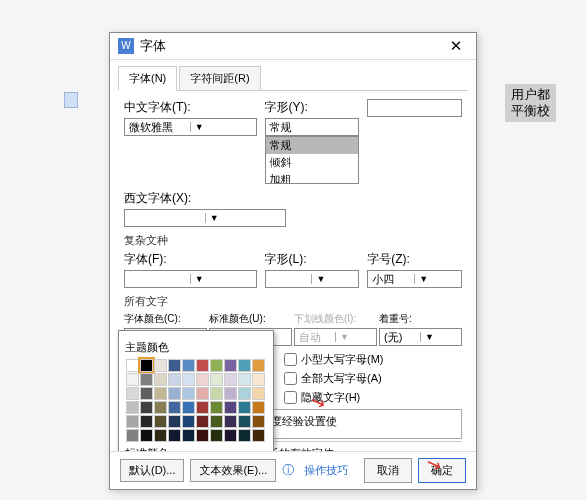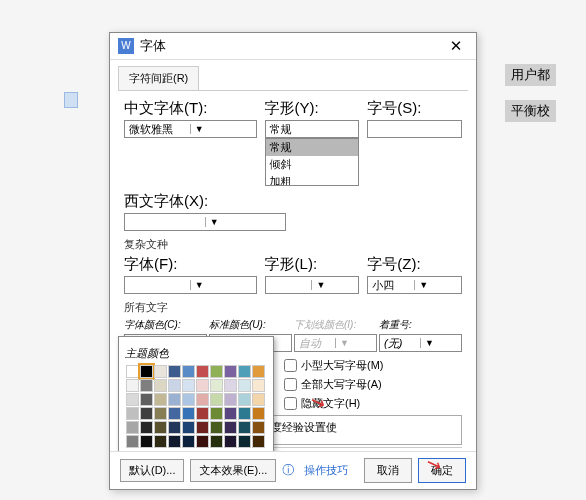--- a/index.html
+++ b/index.html
@@ -8,32 +8,32 @@
 .dialog { position: absolute; left: 109px; top: 32px; width: 368px; height: 458px; background: #fff; border: 1px solid #888; box-shadow: 2px 2px 8px rgba(0,0,0,0.2); display: flex; flex-direction: column; }
 .titlebar { display: flex; align-items: center; padding: 4px 8px; border-bottom: 1px solid #ddd; }
 .title-icon { width: 16px; height: 16px; background: #4a7dd4; color: #fff; text-align: center; line-height: 16px; font-size: 10px; margin-right: 6px; }
 .title-text { flex: 1; font-size: 13px; }
 .close-btn { width: 24px; text-align: center; cursor: pointer; font-size: 15px; }
 .tabs { display: flex; border-bottom: 1px solid #ccc; margin: 6px 8px 0; }
 .tab { padding: 4px 10px; border: 1px solid #ccc; border-bottom: none; background: #f5f5f5; margin-right: 2px; font-size: 11px; cursor: pointer; }
 .tab.active { background: #fff; border-bottom: 1px solid #fff; margin-bottom: -1px; }
 .body { padding: 8px 14px; flex: 1; overflow: hidden; }
 .row { margin-bottom: 6px; }
-.lbl { font-size: 15px; display: block; margin-bottom: 2px; }
+.lbl { font-size: 12px; display: block; margin-bottom: 2px; }
 .cols3 { display: flex; gap: 8px; }
 .col { flex: 1; position: relative; }
 .combo, .listbox { border: 1px solid #888; font-size: 11px; background: #fff; }
 .combo { display: flex; align-items: center; height: 18px; }
 .combo span { flex: 1; padding: 0 4px; overflow: hidden; text-overflow: ellipsis; white-space: nowrap; }
 .combo .arr { padding: 0 4px; border-left: 1px solid #aaa; cursor: pointer; font-size: 9px; }
 .listbox { height: 48px; overflow-y: scroll; }
 .listbox div { padding: 1px 4px; }
 .listbox div.sel { background: #b8b8b8; }
 .sectlbl { font-size: 11px; margin: 6px 0 3px; color: #333; }
-.cols4 { display: flex; gap: 2px; font-style: italic; }
+.cols4 { display: flex; gap: 2px; }
 .cols4 .col { flex: 1; }
 .color-btn { height: 18px; border: 1px solid #888; display: flex; align-items: center; background: #fff; }
 .swatch-sm { width: 24px; height: 10px; margin: 0 4px; }
 .color-btn .arr { margin-left: auto; padding: 0 4px; border-left: 1px solid #aaa; font-size: 9px; }
 .disabled { color: #aaa; }
 .chk-row { display: flex; align-items: center; margin-bottom: 4px; font-size: 11px; }
 .chk-row input { margin-right: 4px; }
 .btnbar { display: flex; gap: 6px; padding: 6px 10px; border-top: 1px solid #ddd; align-items: center; }
 .btn { border: 1px solid #999; background: #f5f5f5; padding: 4px 12px; font-size: 11px; cursor: pointer; }
 .btn.small { padding: 3px 8px; text-align: right; }
@@ -47,30 +47,31 @@
 .arrow-red { position: absolute; color: #d33; font-size: 18px; transform: rotate(-20deg); pointer-events: none; }
 hr.sep { border: none; border-top: 1px solid #ccc; margin: 2px 0; }
 .preview-box { border: 1px solid #aaa; height: 30px; position: relative; padding: 4px 6px; font-size: 11px; }
 .doc-icon { position: absolute; left: 64px; top: 92px; width: 14px; height: 16px; background: #cfe0f5; border: 1px solid #9bb9e0; }
 .shrink .lbl { font-size: 10px; }
 </style>
 </head>
 <body>
 
 <div class="doc-icon"></div>
-<div class="bg-text" style="top:64px">用户都</div>
+<div class="bg-text" style="top:84px">用户都</div>
 <div class="bg-text" style="top:100px">平衡校</div>
 
 <div class="dialog">
   <div class="titlebar">
     <div class="title-icon">W</div>
     <div class="title-text">字体</div>
     <div class="close-btn">✕</div>
   </div>
   <div class="tabs">
+    <div class="tab active">字体(N)</div>
     <div class="tab">字符间距(R)</div>
   </div>
 
   <div class="body">
     <div class="cols3 row">
       <div class="col" style="flex:1.4">
         <span class="lbl">中文字体(T):</span>
         <div class="combo">
           <span>微软雅黑</span>
           <span class="arr">▼</span>
@@ -81,21 +82,20 @@
         <div class="combo">
             <span>常规</span>
           </div>
         <div class="listbox">
           <div class="sel">常规</div>
           <div>倾斜</div>
           <div>加粗</div>
         </div>
       </div>
       <div class="col">
-        <span class="lbl">字号(S):</span>
         <div class="combo">
             <span></span>
           </div>
       </div>
     </div>
 
     <div class="row" style="width:48%">
       <span class="lbl">西文字体(X):</span>
       <div class="combo">
         <span></span>

